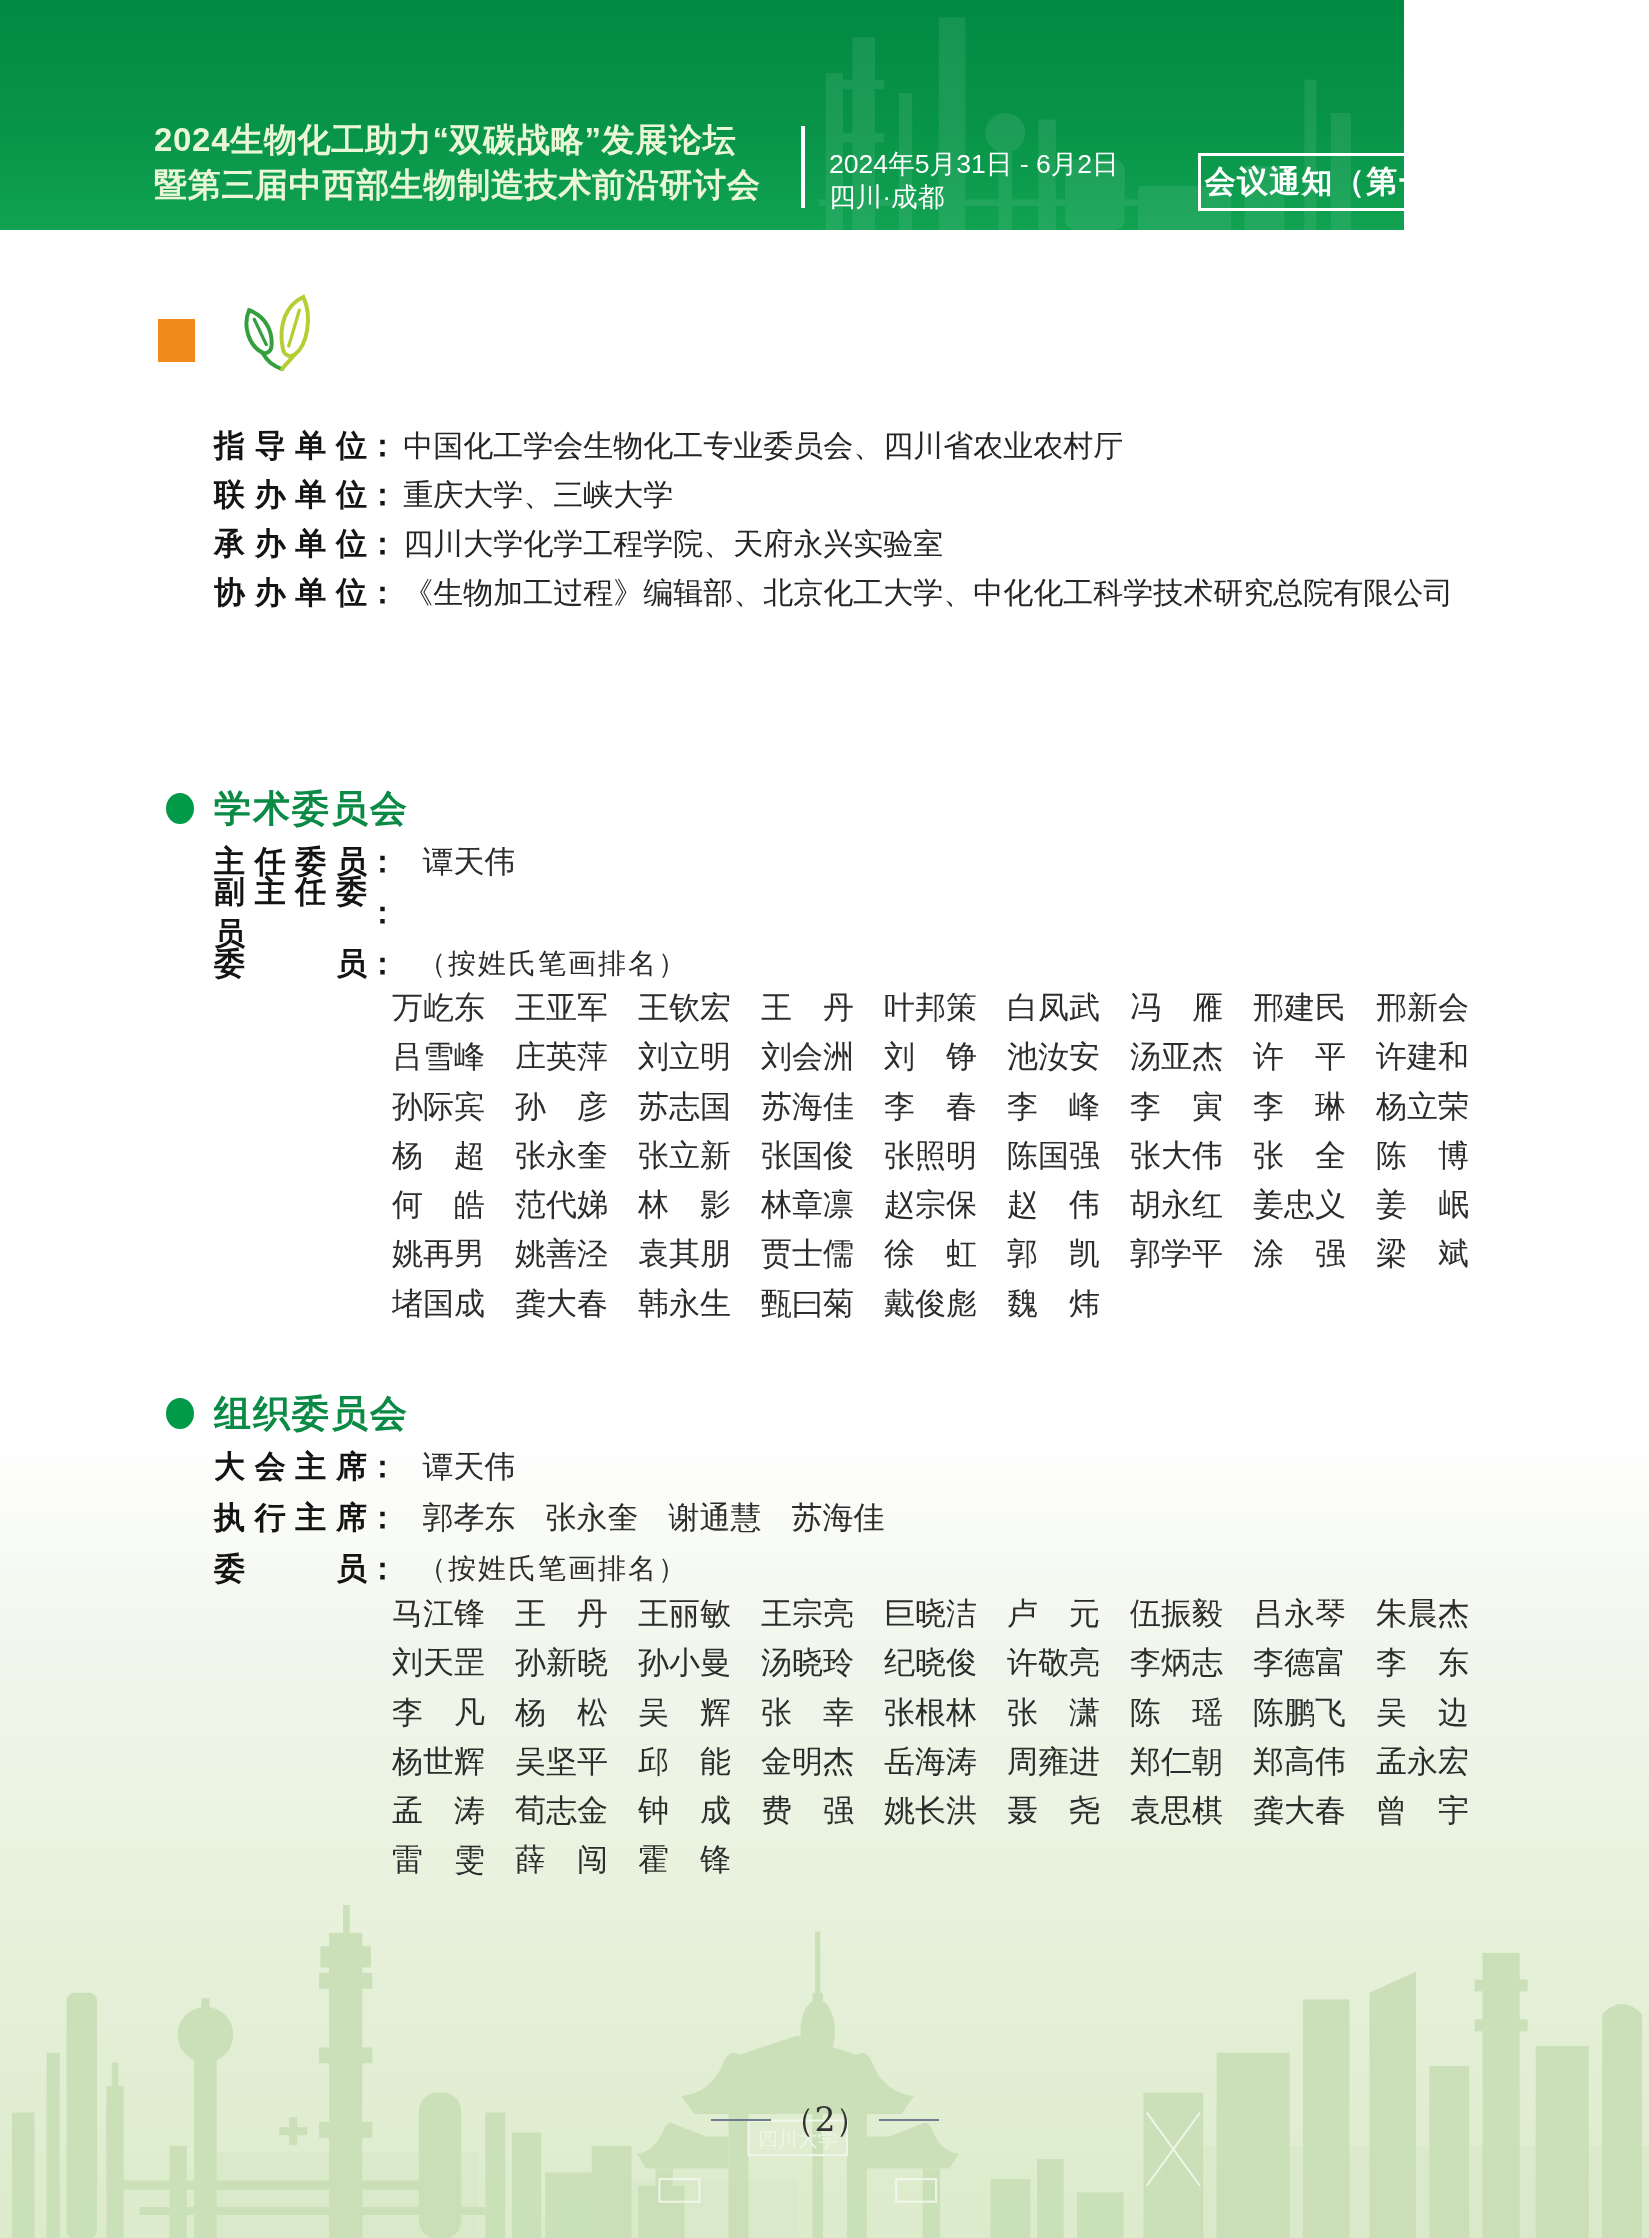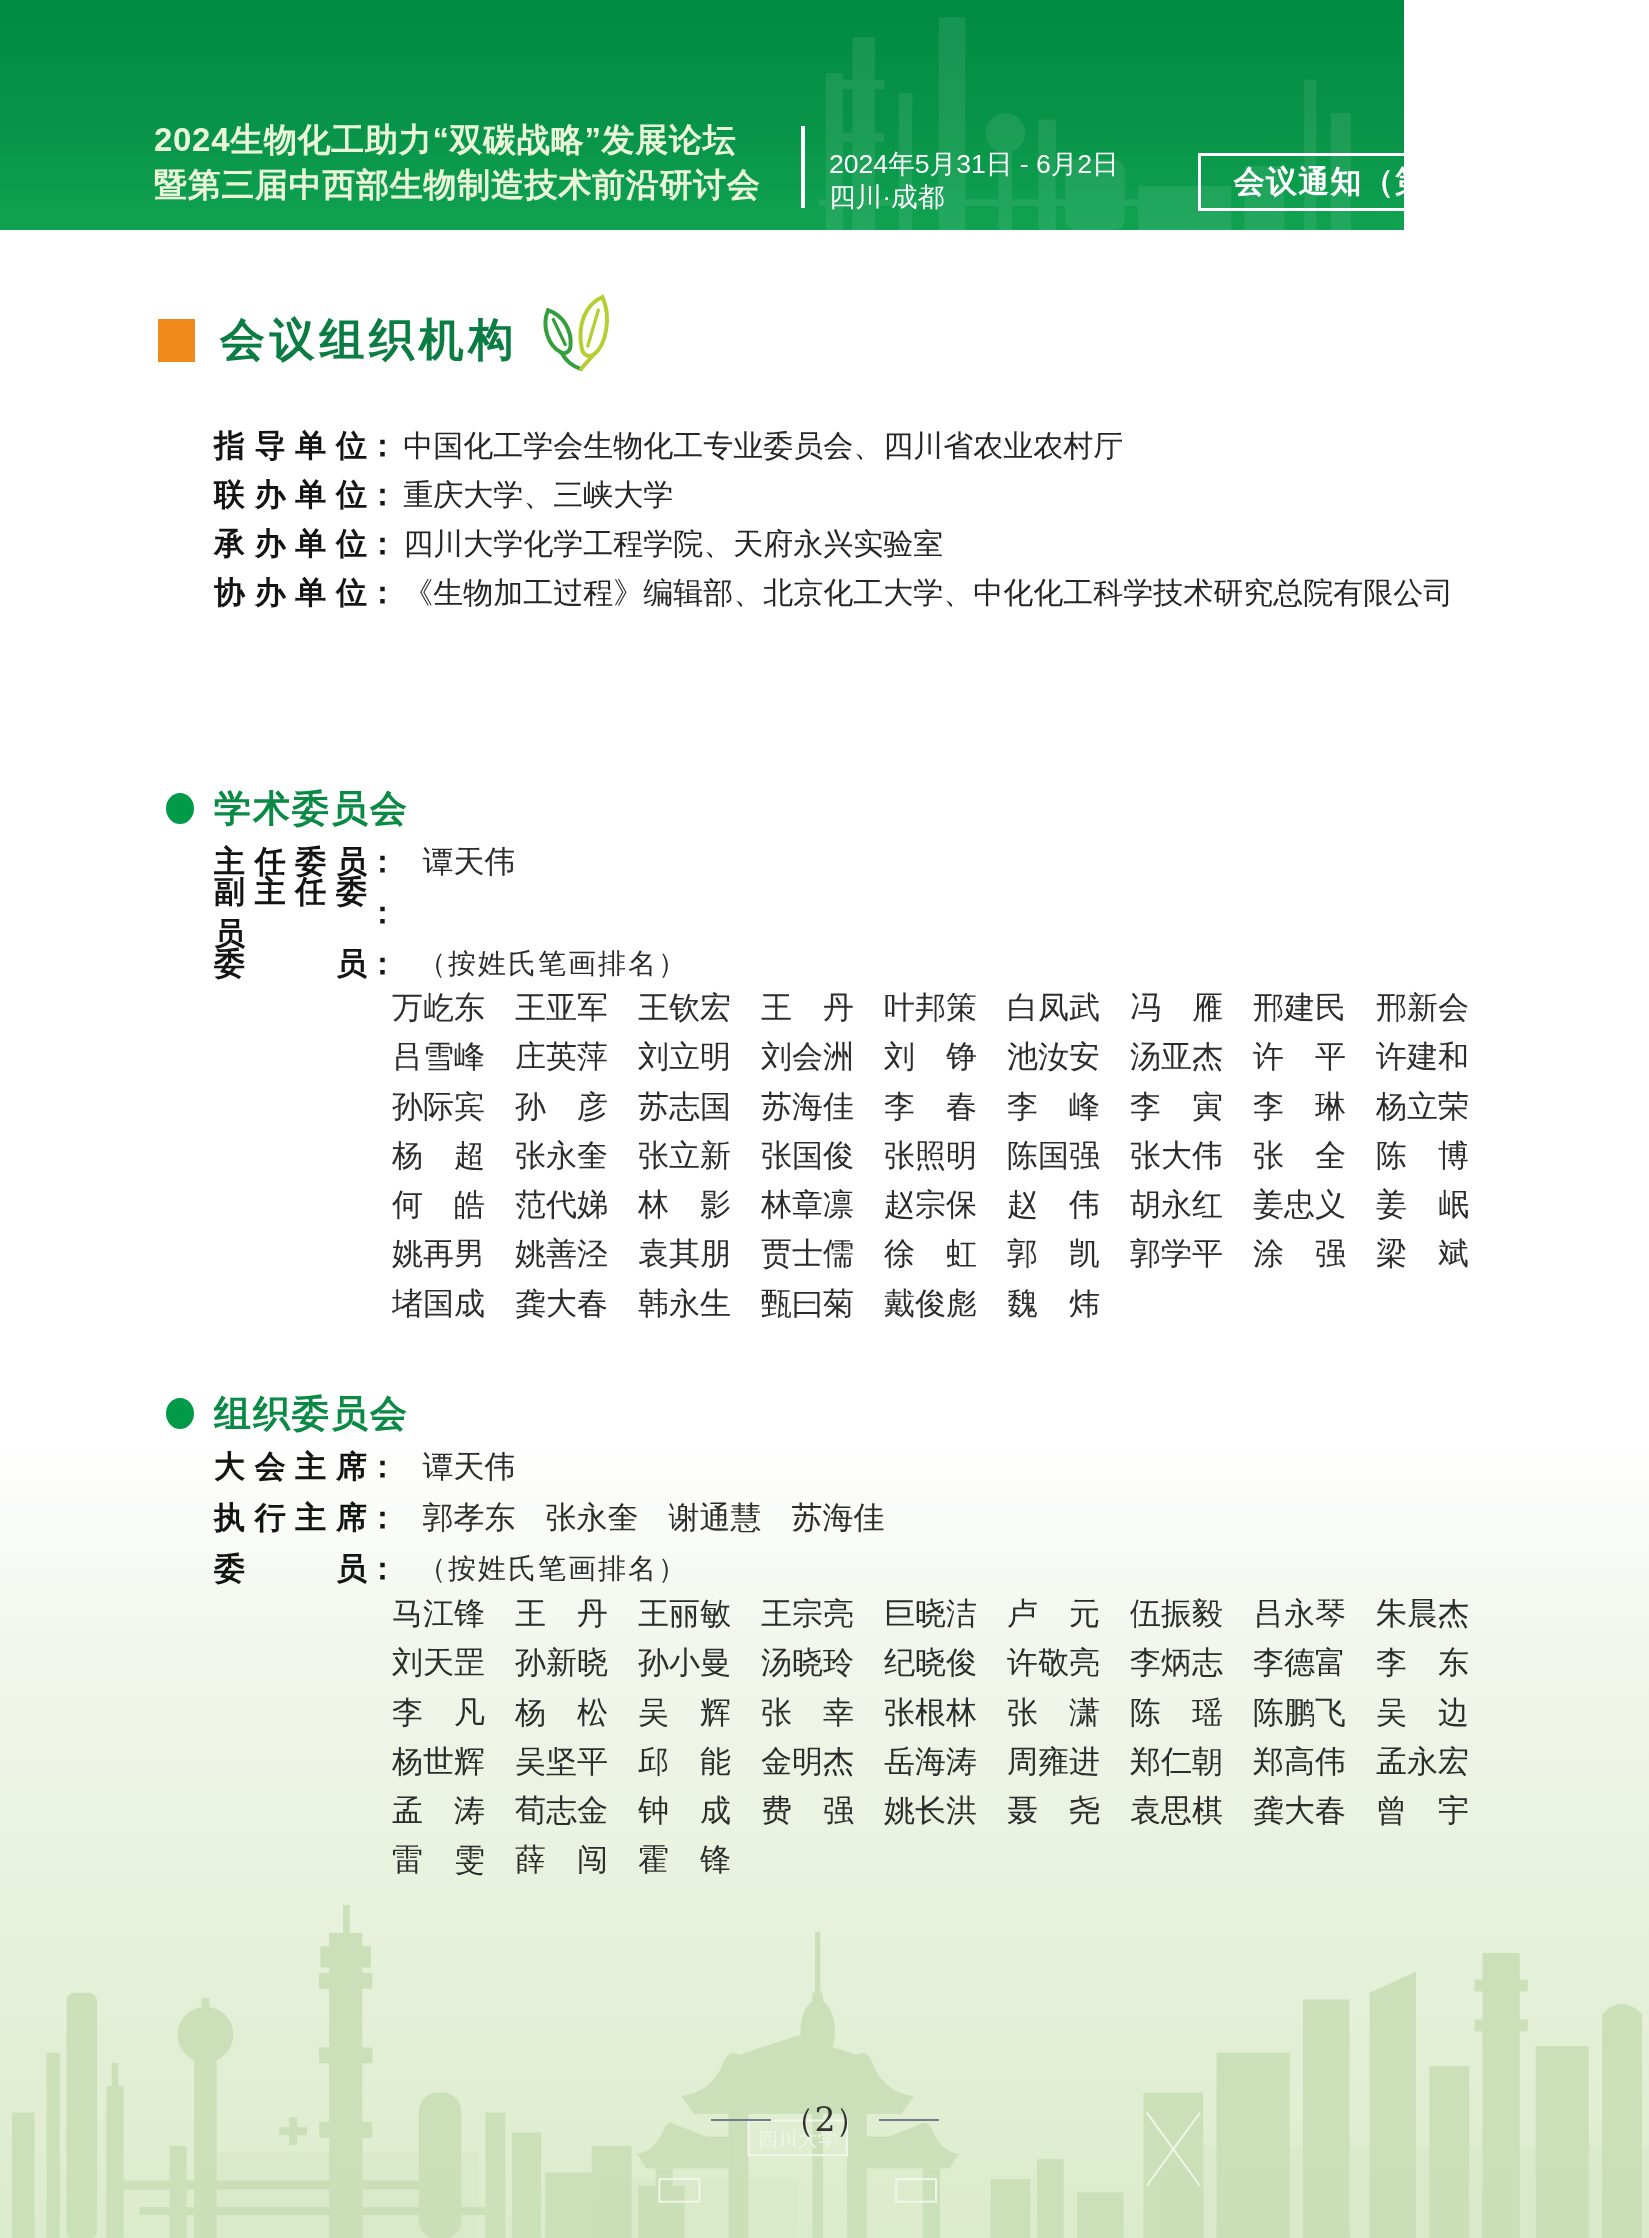--- a/index.html
+++ b/index.html
@@ -11,21 +11,21 @@
   
   .hdr{position:absolute;top:0;left:0;width:1404px;height:230px;
        background:linear-gradient(180deg,#018a42 0%,#089448 55%,#10a251 100%);}
   .hdr-sky{position:absolute;right:0;top:0;pointer-events:none;}
   .hdr-title{position:absolute;left:154px;top:117px;color:#eaf6d8;
        font-size:33px;font-weight:bold;line-height:45px;letter-spacing:0.7px;}
   .hdr-divider{position:absolute;left:801px;top:126px;width:4px;height:82px;background:#ffffff;}
   .hdr-meta{position:absolute;left:829px;top:148px;color:#ffffff;font-size:26.6px;line-height:33px;}
   .notice-box{position:absolute;left:1198px;top:153px;width:298px;height:52px;
        border:3.3px solid #ffffff;color:#ffffff;font-size:31px;font-weight:bold;
-       display:flex;align-items:center;justify-content:center;letter-spacing:1.3px;padding-left:29px;}
+       display:flex;align-items:center;justify-content:center;letter-spacing:1.3px;}
   
   .sec-title-row{position:absolute;left:158px;top:312px;height:56px;display:flex;align-items:center;}
   .orange-sq{width:37px;height:43px;background:#ef8a1b;margin-right:25px;}
   .sec-title{margin:0;font-size:45px;font-weight:bold;color:#0b7d42;letter-spacing:4.7px;}
   .leaf{margin-left:9.3px;transform:translateY(-9.3px);}
   
   .org-list{position:absolute;left:214px;top:425px;}
   .org-row{height:49px;white-space:nowrap;}
   .lbl{display:inline-block;width:153px;font-weight:bold;font-size:31px;color:#141414;
        text-align:justify;text-align-last:justify;vertical-align:middle;}
@@ -83,21 +83,20 @@
     <div class="hdr-divider"></div>
     <div class="hdr-meta">
       <div>2024年5月31日 - 6月2日</div>
       <div>四川·成都</div>
     </div>
     <div class="notice-box">会议通知（第一轮）</div>
   </header>
 
   <div class="sec-title-row">
     <span class="orange-sq"></span>
-    <h1 class="sec-title">会议组织机构</h1>
     <svg class="leaf" width="93" height="86" viewBox="0 0 140 130">
       <path d="M30,34 C52,42 66,62 64,88 C63,97 56,101 50,98 C30,88 20,58 30,34 Z" fill="#ffffff" stroke="#33a03d" stroke-width="6"></path>
       <path d="M38,48 L56,86" stroke="#33a03d" stroke-width="5" fill="none" stroke-linecap="round"></path>
       <path d="M112,14 C86,26 74,56 81,92 C83,102 92,106 99,101 C118,87 126,44 112,14 Z" fill="#ffffff" stroke="#b5cf33" stroke-width="6"></path>
       <path d="M106,34 L90,88" stroke="#b5cf33" stroke-width="5" fill="none" stroke-linecap="round"></path>
       <path d="M50,98 C58,112 66,118 80,123" stroke="#33a03d" stroke-width="6" fill="none" stroke-linecap="round"></path>
       <path d="M99,101 C90,112 84,117 80,123" stroke="#b5cf33" stroke-width="6" fill="none" stroke-linecap="round"></path>
     </svg>
   </div>
 

